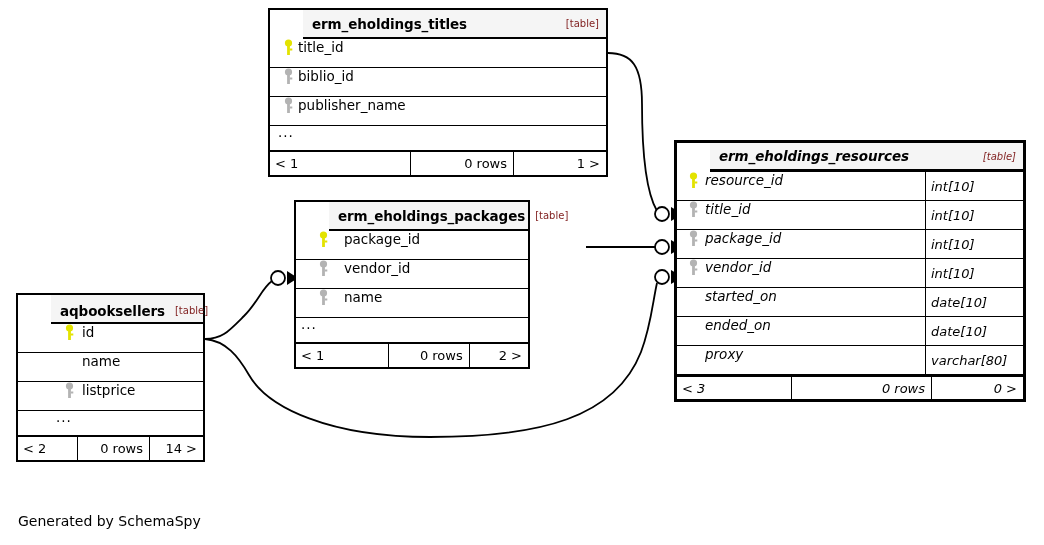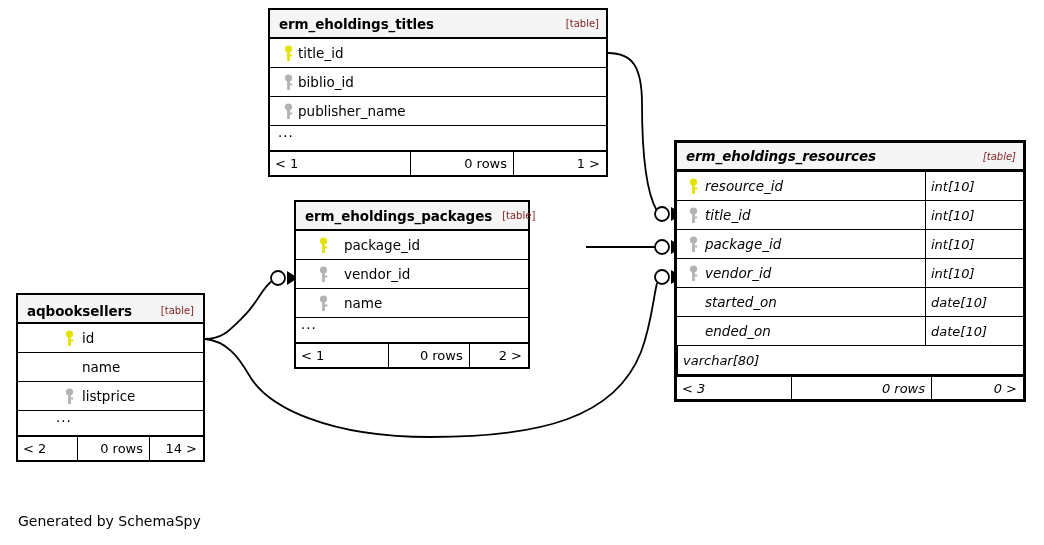--- a/index.html
+++ b/index.html
@@ -40,20 +40,21 @@
   }
   .t-head {
     box-sizing: border-box;
     display: flex;
     align-items: center;
     justify-content: space-between;
     background: #f5f5f5;
     border-bottom: 2px solid #000000;
     height: 29px;
     padding: 0 7px 0 9px;
+    margin-left: 33px;
   }
   .focal .t-head {
     border-bottom-width: 3px;
   }
   .t-name {
     font-weight: bold;
     font-size: 13.5px;
     color: #000000;
     white-space: nowrap;
     letter-spacing: -0.1px;
@@ -71,21 +72,21 @@
     align-items: stretch;
     height: 29px;
     border-bottom: 1.5px solid #000000;
   }
   .t-row:last-child {
     border-bottom: none;
   }
   .col-name {
     flex: 1 1 auto;
     display: flex;
-    align-items: center;
+    align-items: flex-start;
     min-width: 0;
     padding-left: 6px;
   }
   .col-type {
     flex: 0 0 auto;
     display: flex;
     align-items: center;
     border-left: 1.5px solid #000000;
     padding-left: 5px;
     font-size: 13px;
@@ -418,20 +419,26 @@
       <div class="col-name">
         <span class="keywrap nokey">
           <svg width="9" height="17" viewBox="0 0 9 17"></svg>
         </span>
         <span class="c-label">ended_on</span>
       </div>
       <div class="col-type">date[10]</div>
     </div>
 
     <div class="t-row">
+      <div class="col-name">
+        <span class="keywrap nokey">
+          <svg width="9" height="17" viewBox="0 0 9 17"></svg>
+        </span>
+        <span class="c-label">proxy</span>
+      </div>
       <div class="col-type">varchar[80]</div>
     </div>
 
     <div class="t-foot">
       <div class="f-cell f-left">&lt; 3</div>
       <div class="f-cell f-mid">0 rows</div>
       <div class="f-cell f-right">0 &gt;</div>
     </div>
   </div>
 

